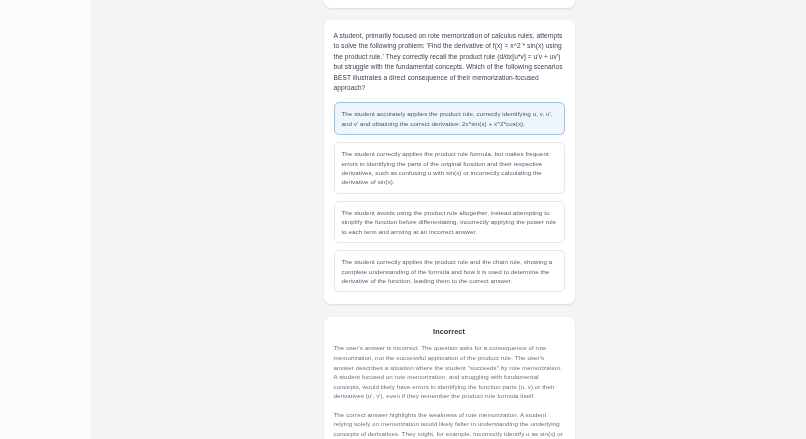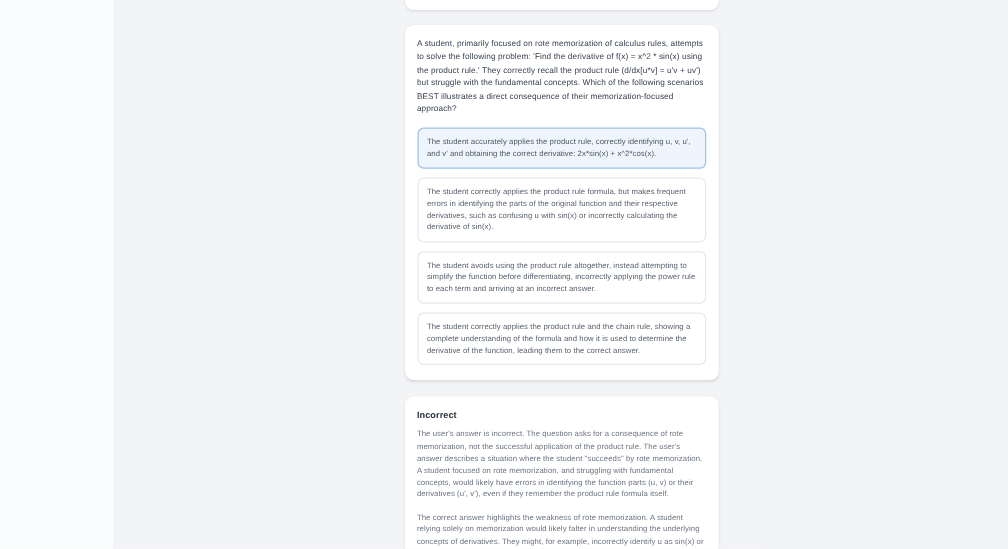--- a/index.html
+++ b/index.html
@@ -119,20 +119,21 @@
   .card-feedback {
     margin-top: 13px;
     padding: 10px 10px 12px 10px;
   }
   .feedback-title {
     font-size: 7.3px;
     font-weight: bold;
     color: #2b3240;
     margin: 0 0 7px 0;
     letter-spacing: 0.01em;
+    text-align: center;
   }
   .feedback-para {
     font-size: 6.2px;
     line-height: 9.6px;
     color: #6a7280;
     margin: 0 0 9px 0;
     letter-spacing: 0.012em;
   }
   .feedback-para:last-child { margin-bottom: 0; }
 

